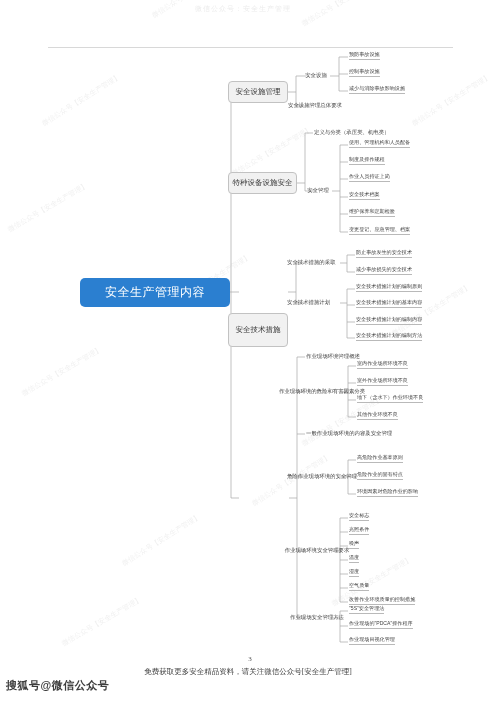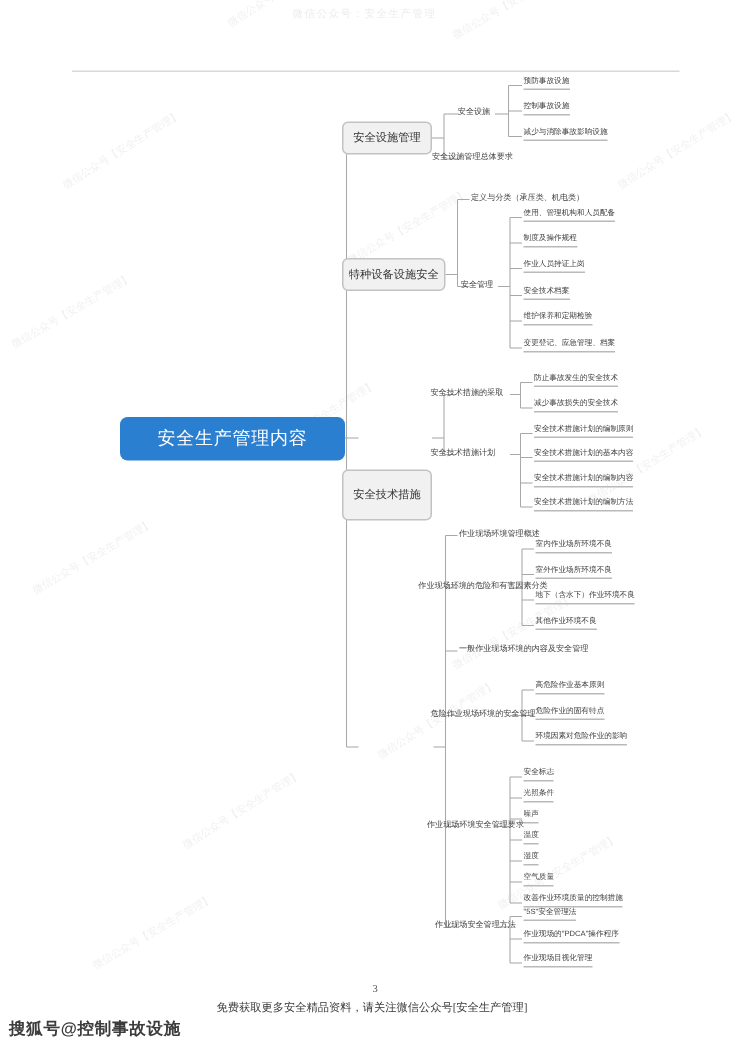--- a/index.html
+++ b/index.html
@@ -267,15 +267,15 @@
     <div class="node leaf" style="left:349px;top:596px;">改善作业环境质量的控制措施</div>
 
     <div class="node leaf" style="left:349px;top:605px;">"5S"安全管理法</div>
     <div class="node leaf" style="left:349px;top:620px;">作业现场的"PDCA"操作程序</div>
     <div class="node leaf" style="left:349px;top:636px;">作业现场目视化管理</div>
 
   </div>
 
   <div class="pagenum">3</div>
   <div class="footnote">免费获取更多安全精品资料，请关注微信公众号[安全生产管理]</div>
-  <div class="sohu">搜狐号@控制事故设施</div>
+  <div class="sohu">搜狐号@微信公众号</div>
 
 </div>
 
 </body></html>

